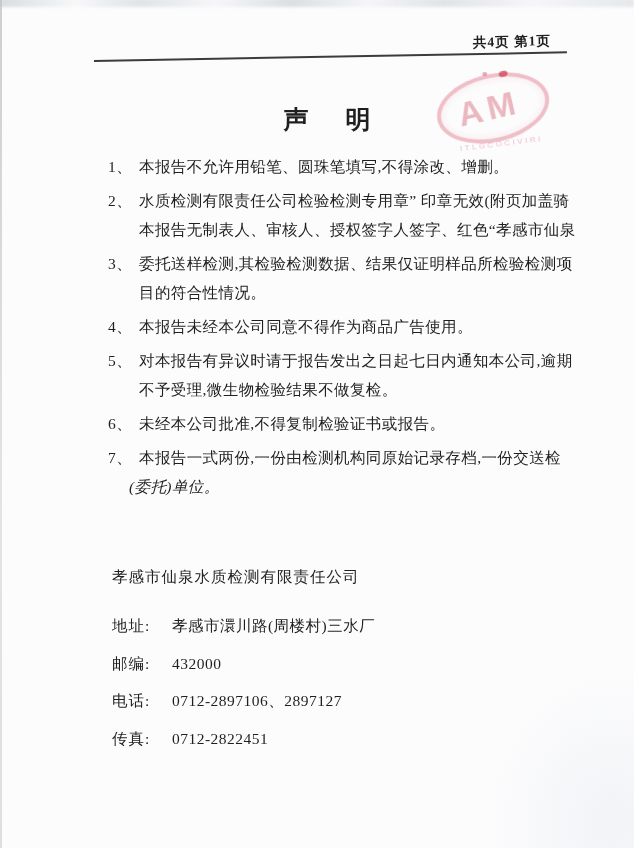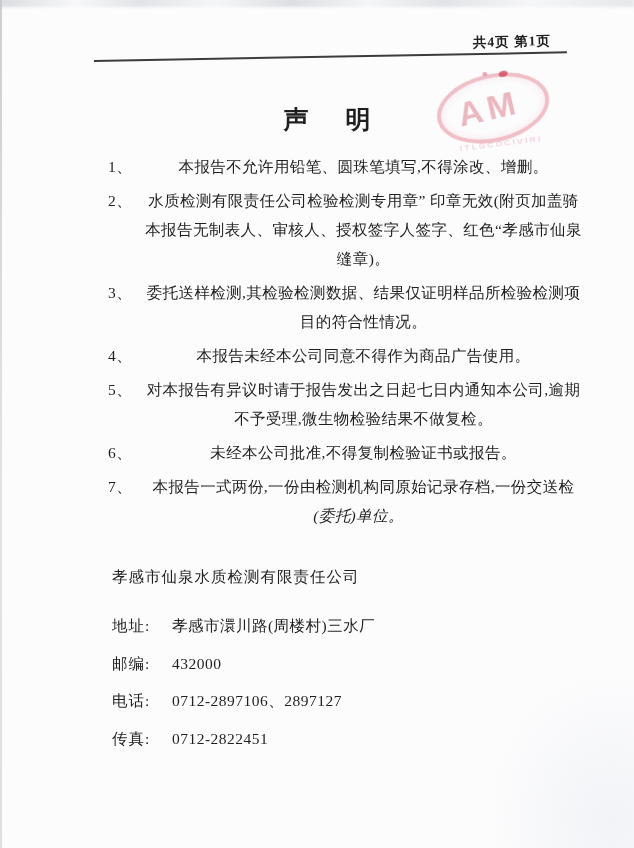--- a/index.html
+++ b/index.html
@@ -44,21 +44,21 @@
   .speck.b{left:60px;top:3px;width:5px;height:4px;opacity:.6;}
   
   .title{position:absolute;top:103px;left:0;width:660px;text-align:center;
     font-family:"Liberation Sans","DejaVu Sans",sans-serif;
     font-size:25px;font-weight:bold;letter-spacing:6px;white-space:nowrap;}
   
   .content{position:absolute;left:108px;top:152px;width:480px;font-size:15.5px;
     letter-spacing:.4px;}
   .item{display:flex;margin-bottom:5px;}
   .item .num{flex:0 0 31px;line-height:29px;}
-  .item .lines{flex:1;text-align:center;}
+  .item .lines{flex:1;}
   .item .line{line-height:29px;white-space:nowrap;}
   .item .line.outdent{margin-left:-10px;font-style:italic;}
   
   .footer{position:absolute;left:112px;top:560px;font-size:15.5px;}
   .company{font-weight:normal;letter-spacing:1px;line-height:33px;margin-bottom:16px;}
   .contact-row{line-height:33px;margin-bottom:4.5px;}
   .contact-row .lbl{display:inline-block;width:56px;letter-spacing:1px;}
   .contact-row .val{letter-spacing:.5px;}
 </style>
 </head>
@@ -90,21 +90,20 @@
       <div class="lines">
         <div class="line">本报告不允许用铅笔、圆珠笔填写,不得涂改、增删。</div>
       </div>
     </div>
 
     <div class="item">
       <span class="num">2、</span>
       <div class="lines">
         <div class="line">水质检测有限责任公司检验检测专用章” 印章无效(附页加盖骑</div>
         <div class="line">本报告无制表人、审核人、授权签字人签字、红色“孝感市仙泉</div>
-        <div class="line">缝章)。</div>
       </div>
     </div>
 
     <div class="item">
       <span class="num">3、</span>
       <div class="lines">
         <div class="line">委托送样检测,其检验检测数据、结果仅证明样品所检验检测项</div>
         <div class="line">目的符合性情况。</div>
       </div>
     </div>

